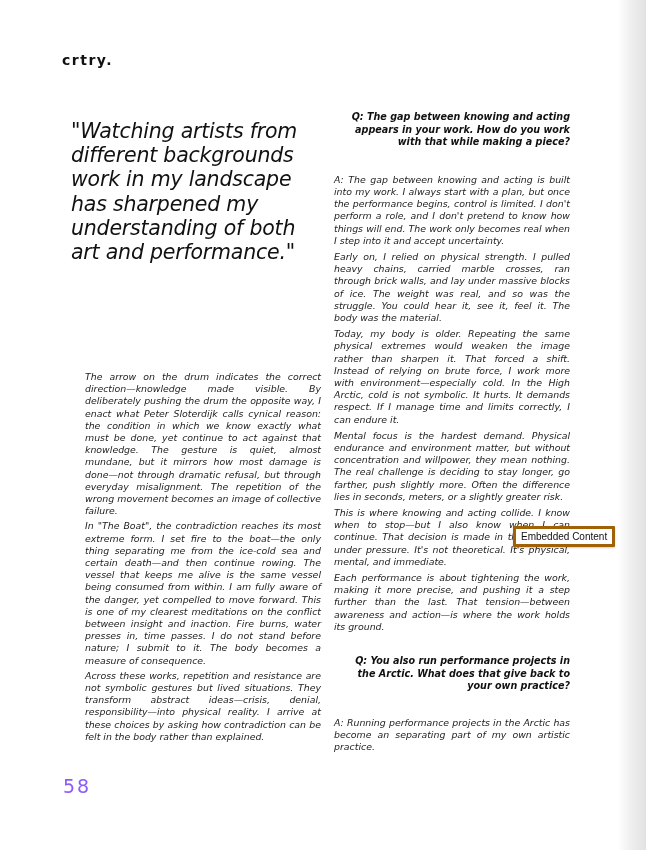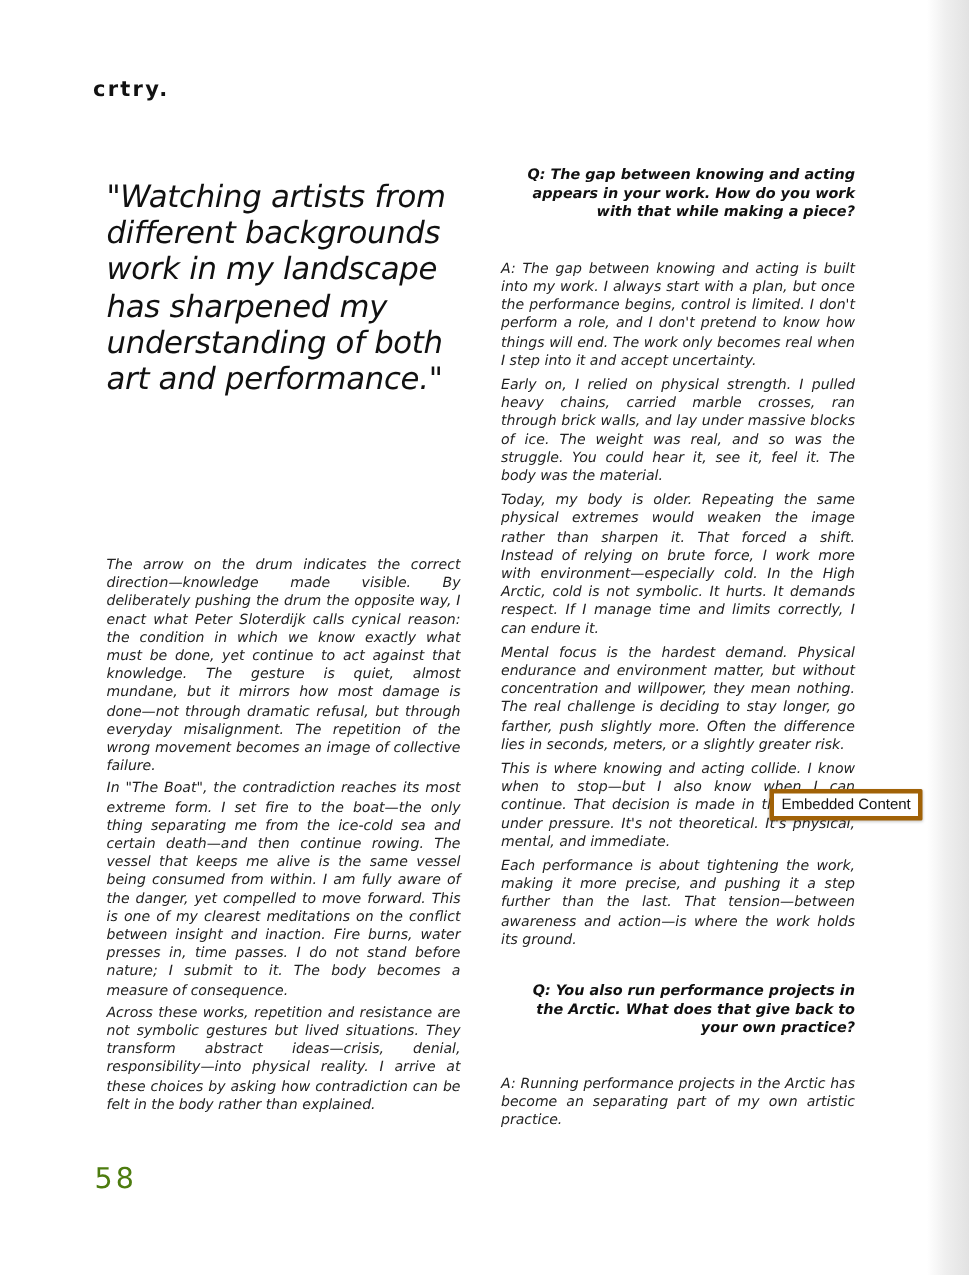--- a/index.html
+++ b/index.html
@@ -24,29 +24,29 @@
       font-family: "DejaVu Sans", sans-serif; font-style: italic;
       font-size: 20.5px; line-height: 24.2px; color: #111; letter-spacing: -0.2px;
     }
     .col {
       position: absolute; width: 236px;
       font-family: "DejaVu Sans", sans-serif; font-style: italic;
       font-size: 9.4px; line-height: 12.2px; color: #222;
       text-align: justify; hyphens: none;
     }
     .col p { margin: 0 0 3px 0; }
-    .left-col { left: 71px; top: 371px; }
+    .left-col { left: 85px; top: 371px; }
     .right-col { left: 334px; top: 111px; }
     .question { font-weight: bold; color: #111; font-size: 9.6px; line-height: 12.6px; text-align: right; }
     .q1 { margin-bottom: 25px !important; }
     .q2 { margin-top: 22px !important; margin-bottom: 24px !important; }
     .answer { margin-bottom: 4px !important; }
     .page-number {
       position: absolute; left: 63px; top: 775px;
-      font-family: "DejaVu Sans", sans-serif; font-size: 19px; letter-spacing: 2px; color: #4d7c0f;
+      font-family: "DejaVu Sans", sans-serif; font-size: 19px; letter-spacing: 2px; color: #8b5cf6;
     }
     .tooltip {
       position: absolute; left: 513px; top: 526px;
       padding: 1px 5px; background: #fff;
       border: 3px solid #a16207; border-radius: 1px;
       box-shadow: 0 1px 2px rgba(0,0,0,0.2);
       font-family: "Liberation Sans", sans-serif; font-size: 10px; line-height: 13px; color: #111;
       white-space: nowrap;
     }
   </style>

